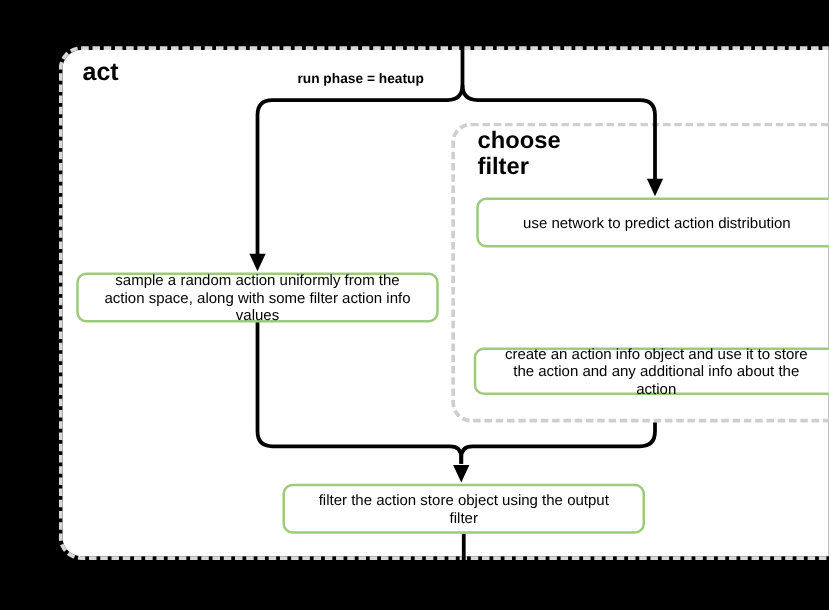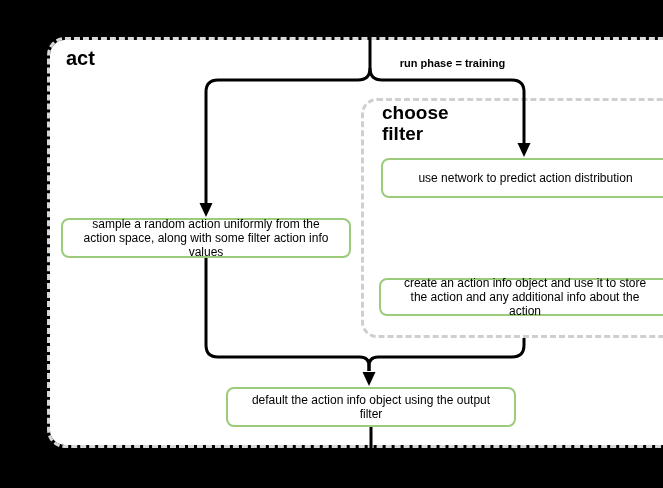--- a/index.html
+++ b/index.html
@@ -62,32 +62,32 @@
     <path d="M167,257 L167,345 Q167,357 179,357 L321,357 Q330,357 330,366 L330,371"></path>
     <path d="M485,338 L485,345 Q485,357 473,357 L339,357 Q330,357 330,366 L330,371"></path>
     <polygon points="330,386 323.5,372 336.5,372"></polygon>
     <path d="M332,427 L332,449"></path>
   </svg>
 
   <div class="act-title">act</div>
 
   <div class="group-title">choose filter</div>
 
-  <div class="edge-label training">run phase = training</div>
+  <div class="edge-label heatup">run phase = heatup</div>
 
   <div class="node sample">
     <span>sample a random action uniformly from the action space, along with some filter action info values</span>
   </div>
 
   <div class="node network">
     <span>use network to predict action distribution</span>
   </div>
 
 
   <div class="node create">
     <span>create an action info object and use it to store the action and any additional info about the action</span>
   </div>
 
   <div class="node filter">
-    <span>default the action info object using the output filter</span>
+    <span>filter the action store object using the output filter</span>
   </div>
 
 </div>
 
 </body></html>

